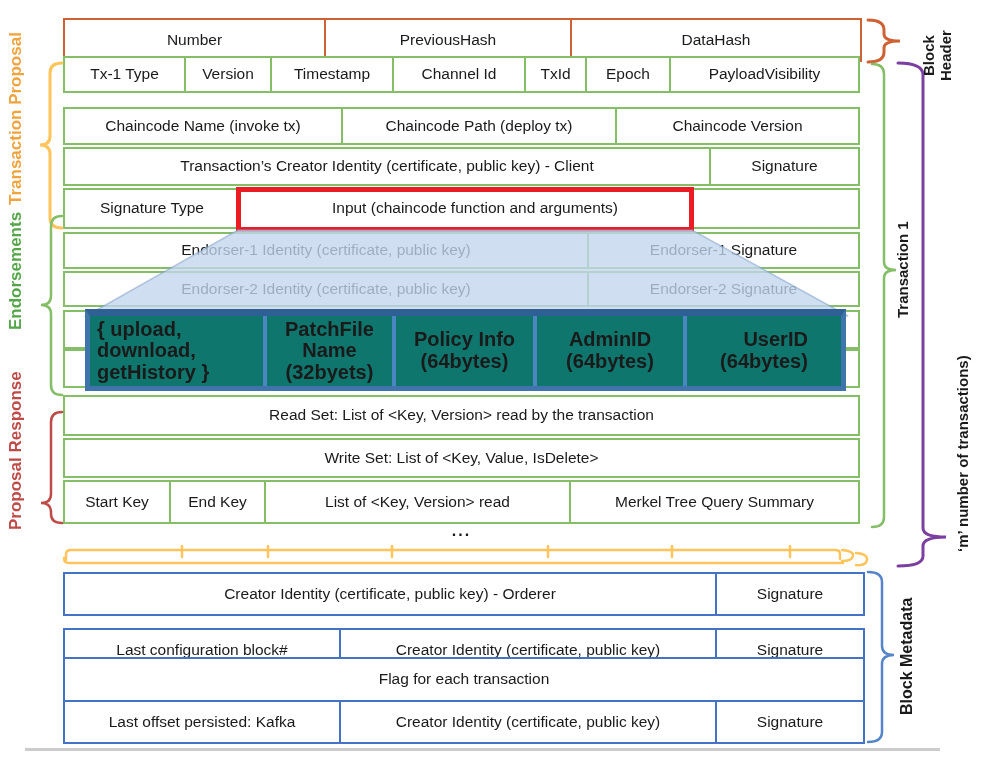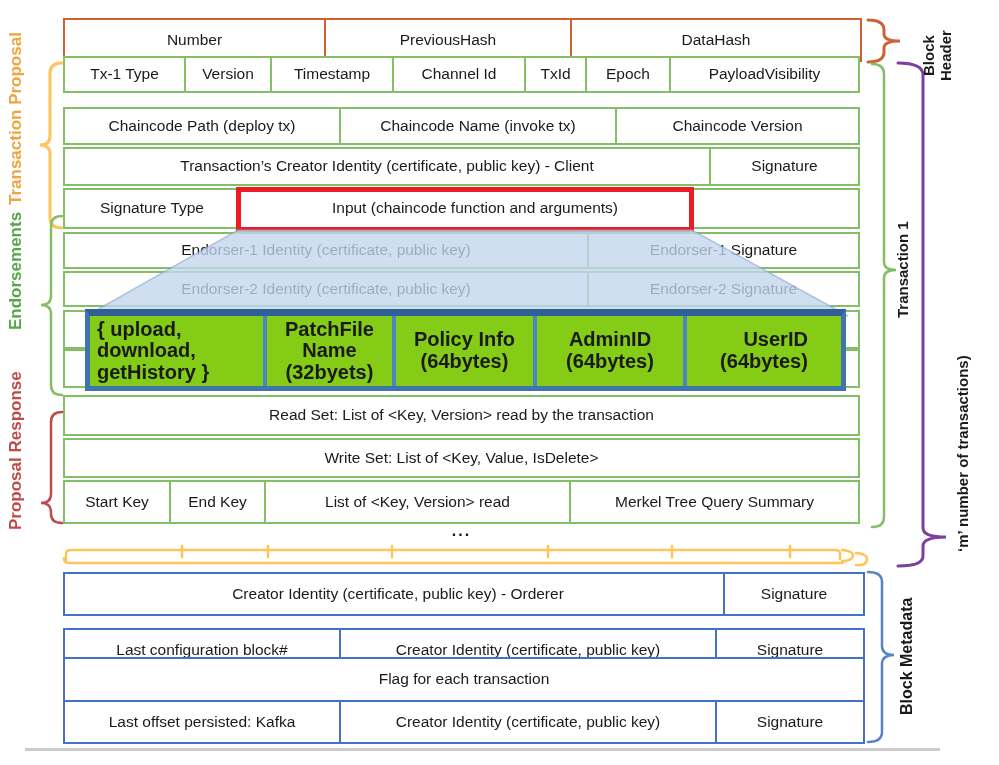--- a/index.html
+++ b/index.html
@@ -21,21 +21,21 @@
   .row.g .c{border-left:2px solid var(--green);}
   .row.b .c{border-left:2px solid var(--blue);}
   .row.o .c{border-left:2px solid var(--orange);}
   .row .c:first-child{border-left:none;}
   .vlabel{position:absolute;writing-mode:vertical-rl;transform:rotate(180deg);
     font-weight:bold;text-align:center;white-space:pre-line;line-height:1.15;}
   #red-box{position:absolute;left:236px;top:187px;width:458px;height:45px;
     border:5px solid var(--red);box-sizing:border-box;z-index:6;background:transparent;}
   #lens{position:absolute;left:0;top:0;z-index:7;pointer-events:none;}
   #callout{position:absolute;left:85px;top:309px;width:761px;height:82px;z-index:8;
-    box-sizing:border-box;background:#84cc16;border:5px solid var(--callout);
+    box-sizing:border-box;background:#0f766e;border:5px solid var(--callout);
     border-top:7px solid var(--calloutTop);display:flex;align-items:stretch;}
   #callout .cc{display:flex;align-items:center;justify-content:center;text-align:center;
     box-sizing:border-box;font-weight:bold;font-size:20px;line-height:1.08;
     white-space:pre-line;border-left:4px solid var(--calloutSep);padding:0 2px;}
   #callout .cc:first-child{border-left:none;text-align:left;justify-content:flex-start;padding-left:7px;}
   #dots{position:absolute;left:63px;top:522px;width:797px;text-align:center;
     font-weight:bold;font-size:16px;letter-spacing:2px;}
   #baseline{position:absolute;left:25px;top:748px;width:915px;height:3px;background:#cccccc;}
   svg{position:absolute;left:0;top:0;}
 </style>
@@ -54,22 +54,22 @@
     <div class="c" style="flex:0 0 119px;">Tx-1 Type</div>
     <div class="c" style="flex:0 0 86px;">Version</div>
     <div class="c" style="flex:0 0 122px;">Timestamp</div>
     <div class="c" style="flex:0 0 132px;">Channel Id</div>
     <div class="c" style="flex:0 0 61px;">TxId</div>
     <div class="c" style="flex:0 0 84px;">Epoch</div>
     <div class="c" style="flex:1;">PayloadVisibility</div>
   </div>
 
   <div class="row g" style="left:63px;top:107px;width:797px;height:38px;">
+    <div class="c" style="flex:0 0 276px;">Chaincode Name (invoke tx)</div>
     <div class="c" style="flex:0 0 274px;">Chaincode Path (deploy tx)</div>
-    <div class="c" style="flex:0 0 276px;">Chaincode Name (invoke tx)</div>
     <div class="c" style="flex:1;">Chaincode Version</div>
   </div>
 
   <div class="row g" style="left:63px;top:147px;width:797px;height:39px;">
     <div class="c" style="flex:0 0 644px;">Transaction’s Creator Identity (certificate, public key) - Client</div>
     <div class="c" style="flex:1;">Signature</div>
   </div>
 
   <div class="row g" style="left:63px;top:188px;width:797px;height:41px;">
     <div class="c" style="flex:0 0 174px;">Signature Type</div>
@@ -100,21 +100,21 @@
   <div class="row g" style="left:63px;top:480px;width:797px;height:44px;">
     <div class="c" style="flex:0 0 104px;">Start Key</div>
     <div class="c" style="flex:0 0 95px;">End Key</div>
     <div class="c" style="flex:0 0 305px;">List of &lt;Key, Version&gt; read</div>
     <div class="c" style="flex:1;">Merkel Tree Query Summary</div>
   </div>
 
   <div id="dots">...</div>
 
   <div class="row b" style="left:63px;top:572px;width:802px;height:44px;">
-    <div class="c" style="flex:0 0 650px;margin-left:8px;">Creator Identity (certificate, public key) - Orderer</div>
+    <div class="c" style="flex:0 0 650px;">Creator Identity (certificate, public key) - Orderer</div>
     <div class="c" style="flex:1;">Signature</div>
   </div>
   <div class="row b" style="left:63px;top:628px;width:802px;height:45px;">
     <div class="c" style="flex:0 0 274px;">Last configuration block#</div>
     <div class="c" style="flex:0 0 376px;">Creator Identity (certificate, public key)</div>
     <div class="c" style="flex:1;">Signature</div>
   </div>
   <div class="row b" style="left:63px;top:657px;width:802px;height:45px;">
     <div class="c" style="flex:1;">Flag for each transaction</div>
   </div>

